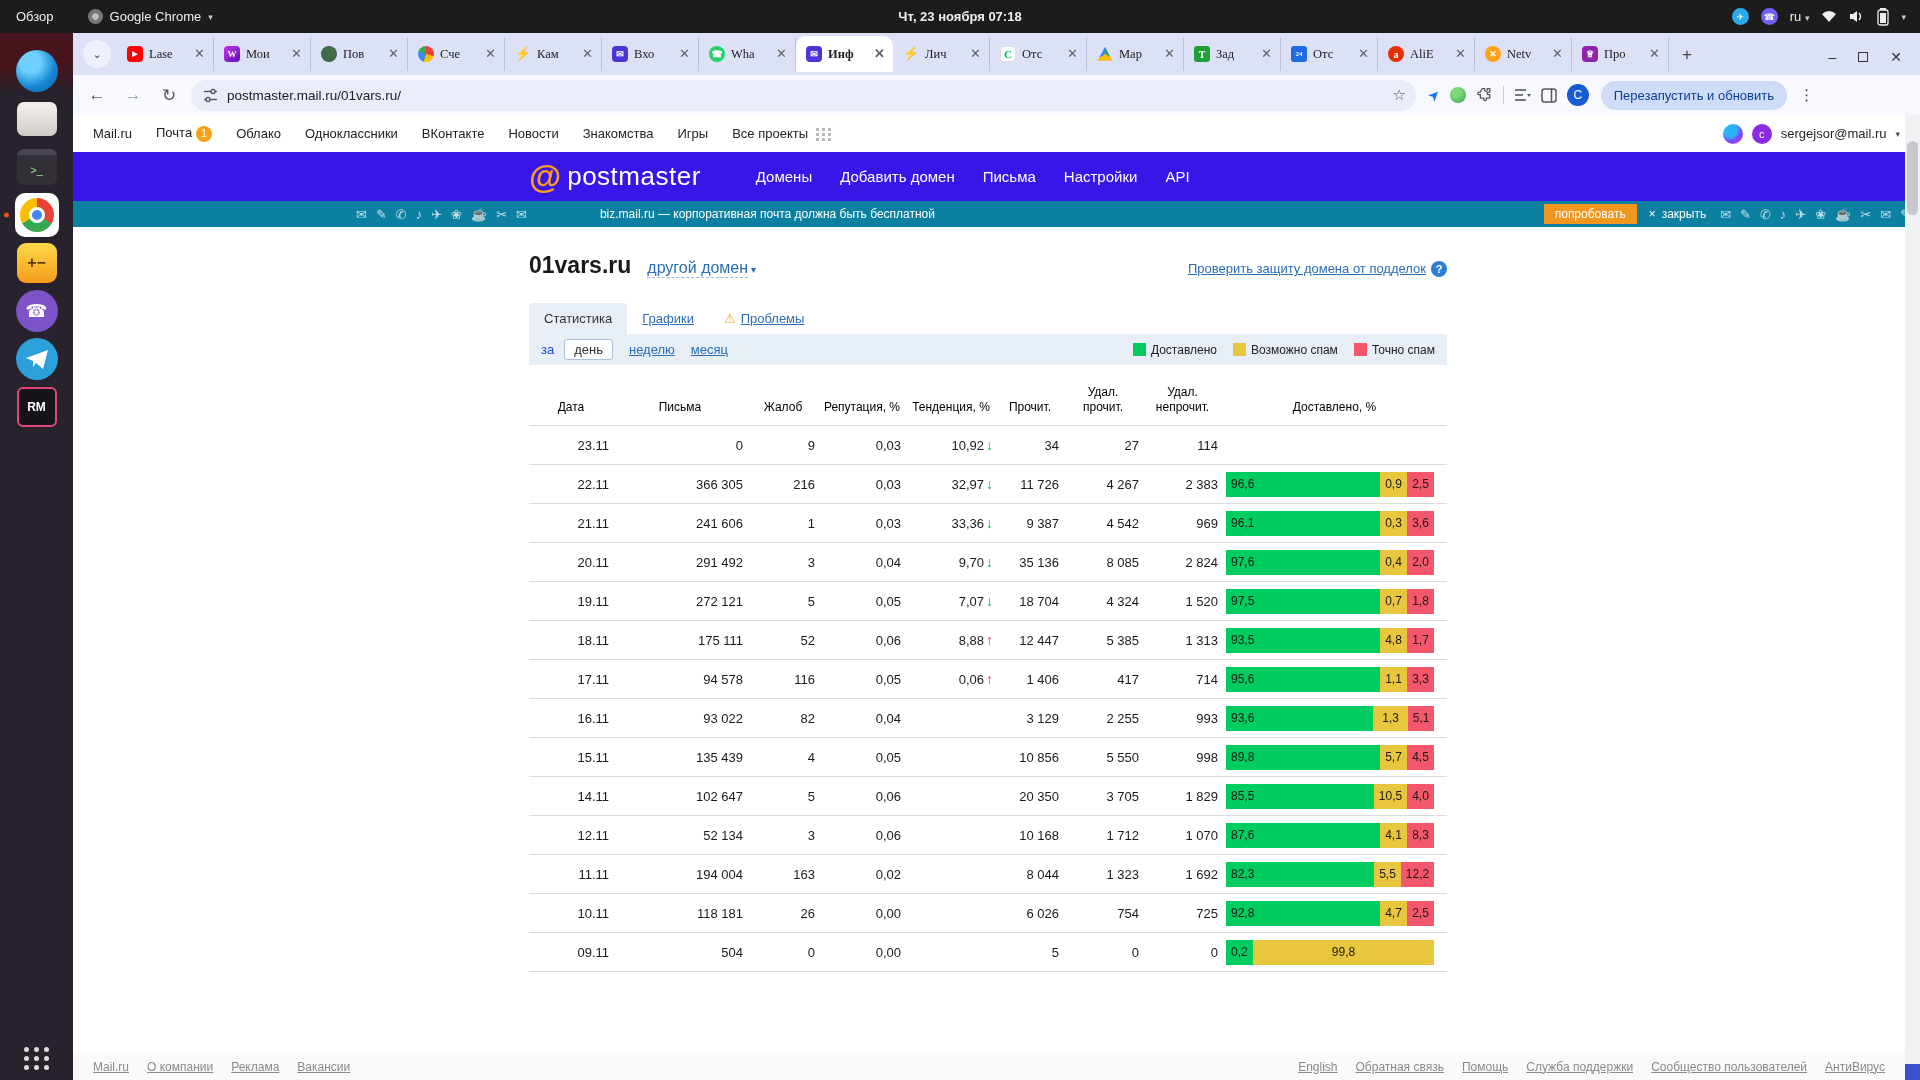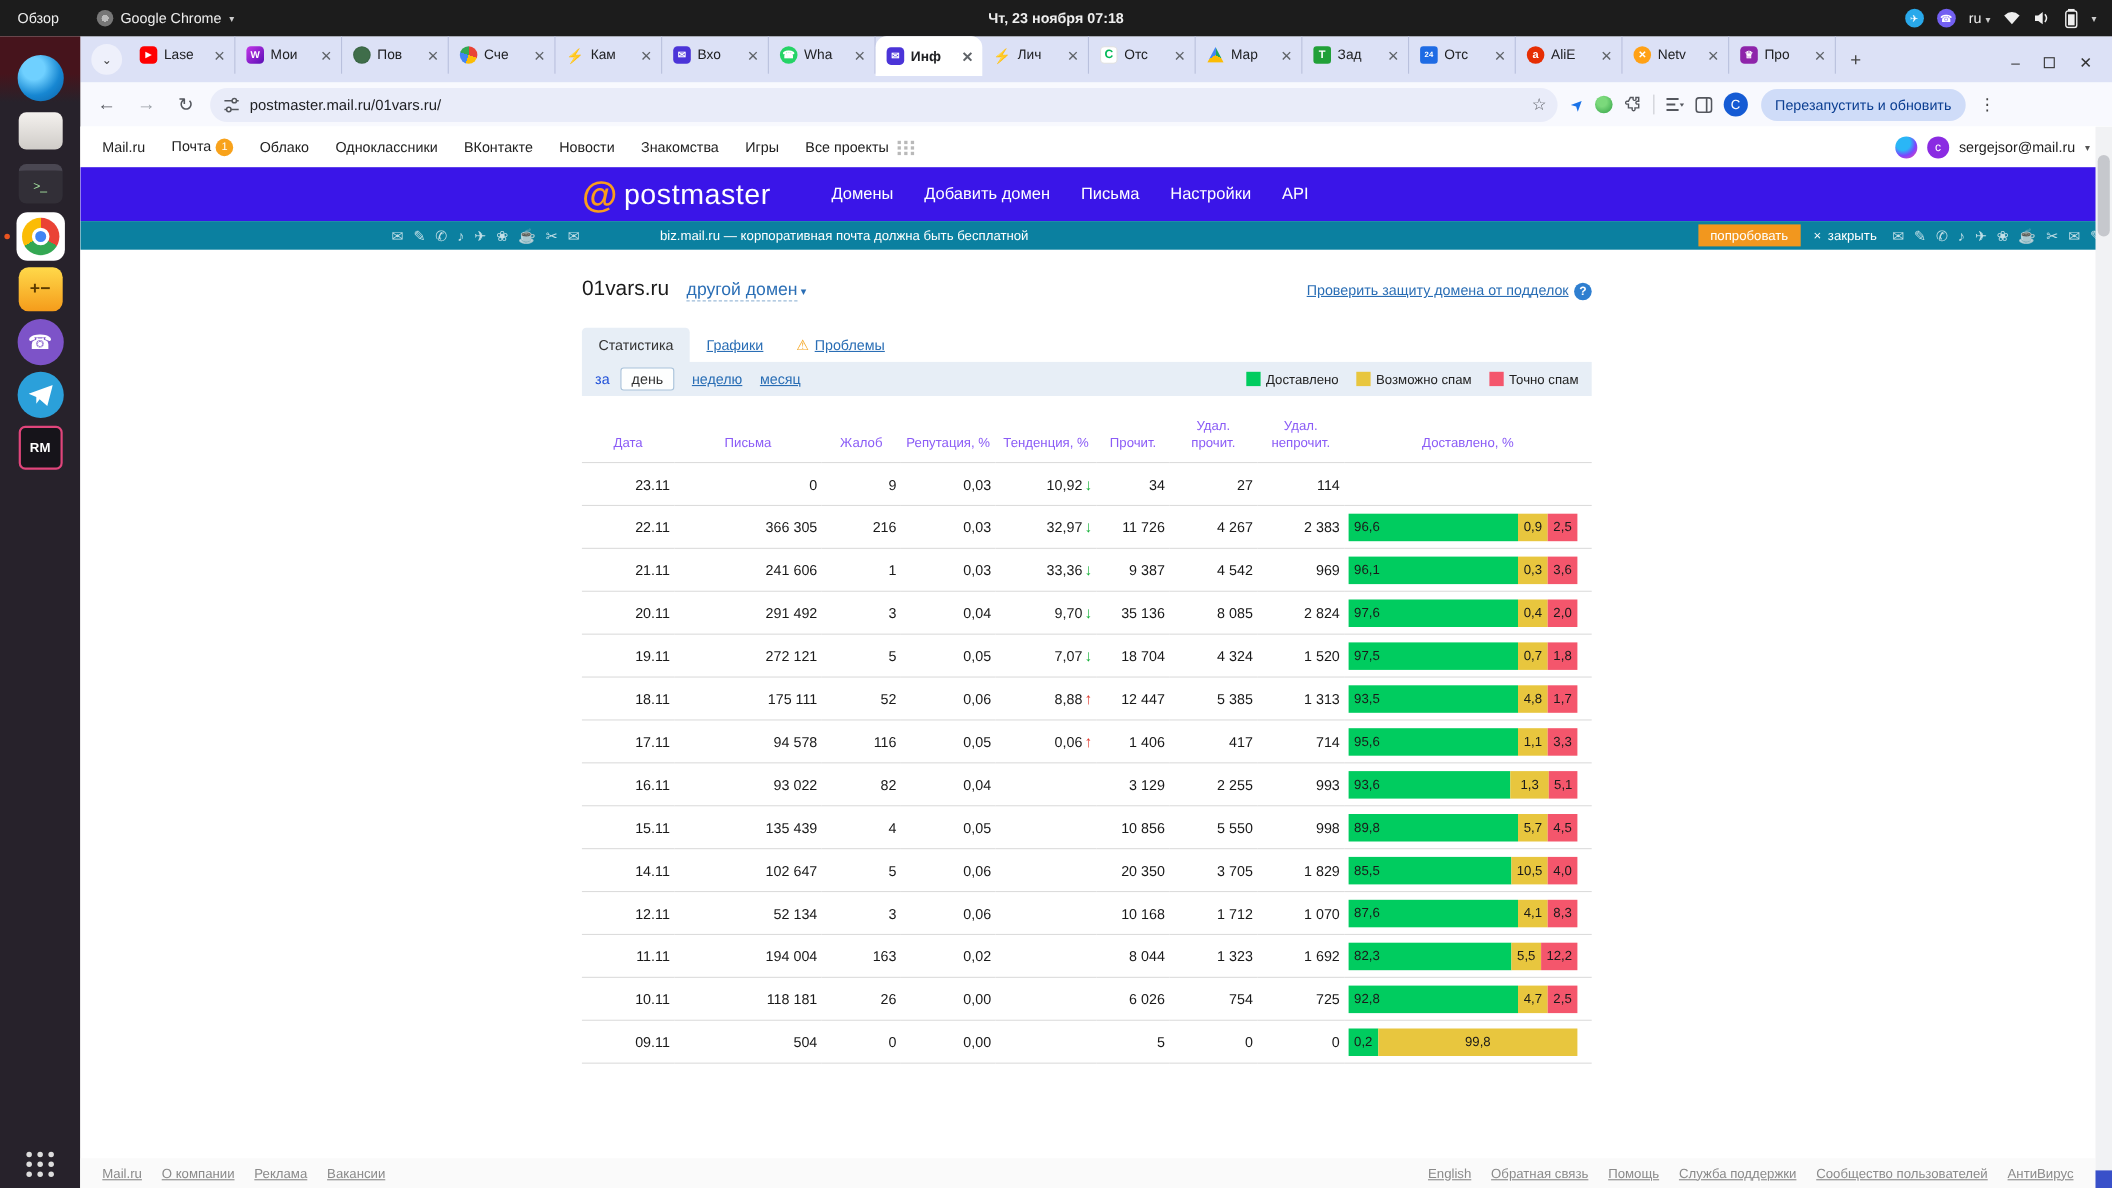--- a/index.html
+++ b/index.html
@@ -24,21 +24,21 @@
   #dock { width:73px; background:linear-gradient(180deg,#46141c 0,#46141c 34px,#27222b 60px,#27222b 100%); display:flex; flex-direction:column; align-items:center; padding-top:14px; gap:14px; position:relative; }
   .dock-item { width:48px; height:48px; display:flex; align-items:center; justify-content:center; position:relative; }
   .dock-item .dot { position:absolute; left:-9px; top:50%; transform:translateY(-50%); width:5px; height:5px; border-radius:50%; background:#e95420; }
   #dock .grid9 { position:absolute; bottom:10px; left:50%; transform:translateX(-50%); display:grid; grid-template-columns:repeat(3,6px); gap:4px; }
   #dock .grid9 i { width:5px; height:5px; background:#ddd; border-radius:50%; }
 
   
   #window { flex:1; display:flex; flex-direction:column; min-width:0; }
   #tabstrip { height:42px; background:#dce1f6; display:flex; align-items:flex-end; padding-left:8px; }
   .tab-chevron { width:28px; height:28px; border-radius:50%; background:#eef0fb; color:#444; display:flex; align-items:center; justify-content:center; font-size:11px; margin:0 6px 7px 2px; }
-  #tabs { display:flex; align-items:flex-start; height:42px; }
+  #tabs { display:flex; align-items:center; height:42px;font-family:Liberation Serif, serif; }
   .tab { width:97px; height:34px; display:flex; align-items:center; gap:6px; padding:0 6px 0 10px; font-size:12.5px; color:#202124; border-right:1px solid #b9c0dd; position:relative; }
   .tab.active { background:#fff; border-radius:10px 10px 0 0; border-right:none; height:36px; font-weight:bold; }
   .tab .fav { width:16px; height:16px; flex:0 0 16px; display:flex; align-items:center; justify-content:center; font-size:9px; font-weight:bold; border-radius:3px; }
   .tab .tlabel { overflow:hidden; white-space:nowrap; flex:1; }
   .tab .close { font-size:13px; color:#5f6368; padding:0 2px; }
   .newtab { width:28px; height:28px; display:flex; align-items:center; justify-content:center; font-size:17px; color:#444; margin:0 0 6px 4px; }
   .wincontrols { margin-left:auto; display:flex; align-items:center; gap:22px; padding:0 18px 10px 0; color:#333; font-size:14px; }
   .winbox { width:10px; height:10px; border:1.5px solid #333; display:inline-block; }
 
   
@@ -75,42 +75,42 @@
   #banner { height:26px; background:#0b80a0; color:#fff; display:flex; align-items:center; font-size:12px; overflow:hidden; }
   .doodles { font-size:13px; letter-spacing:9px; opacity:.75; white-space:nowrap; }
   #banner .btext { margin:0 auto 0 64px; }
   #banner .try { background:#f2971e; color:#fff; padding:3px 11px; margin-right:12px; white-space:nowrap; }
   #banner .closer { margin-right:14px; white-space:nowrap; display:flex; gap:6px; align-items:center; }
 
   #content { padding-top:25px; }
   .container { width:918px; margin-left:456px; }
 
   .titlerow { display:flex; align-items:baseline; }
-  .domain { font-size:19px; font-weight:normal; color:#1a1a1a; }
+  .domain { font-size:23px; font-weight:bold; color:#1a1a1a; }
   .otherdomain { font-size:16px; color:#2a6eb5; border-bottom:1px dashed #9dbcd9; margin-left:16px; }
   .otherdomain-caret { color:#2a6eb5; font-size:10px; margin-left:3px; }
   .checklink { margin-left:auto; font-size:13px; color:#2a6eb5; text-decoration:underline; }
   .qbadge { width:16px; height:16px; border-radius:50%; background:#2f7fd0; color:#fff; font-size:11px; font-weight:bold; display:inline-flex; align-items:center; justify-content:center; margin-left:5px; vertical-align:middle; }
 
   .pagetabs { display:flex; align-items:flex-end; margin-top:24px; font-size:13px; }
   .ptab { padding:8px 15px; color:#2a6eb5; }
   .ptab a { color:#2a6eb5; }
   .ptab.active { background:#e7eef6; border-radius:4px 4px 0 0; color:#333; }
   .warn { color:#f5a623; font-size:13px; margin-right:5px; }
 
   .filterrow { background:#e7eef6; height:31px; display:flex; align-items:center; padding:0 12px; font-size:13px; }
   .filterrow .za { color:#1d4ed8; margin-right:10px; }
   .period { margin-right:16px; color:#2a6eb5; text-decoration:underline; }
   .period.active { text-decoration:none; color:#333; background:#fdfefe; border:1px solid #a9c2da; border-radius:3px; padding:2px 9px; }
   .legend { margin-left:auto; display:flex; align-items:center; gap:16px; font-size:12px; color:#222; }
   .legend .item { display:flex; align-items:center; gap:5px; }
   .legend .sq { width:13px; height:13px; display:inline-block; }
 
   table.stats { border-collapse:collapse; margin-top:14px; table-layout:fixed; width:918px; font-size:13px; color:#1a1a1a; }
-  table.stats th { font-weight:normal; font-size:12px; color:#8b5cf6; padding:6px 4px 10px; white-space:pre-line; text-align:center; vertical-align:bottom; line-height:1.25; }
+  table.stats th { font-weight:normal; font-size:12px; color:#000000; padding:6px 4px 10px; white-space:pre-line; text-align:center; vertical-align:bottom; line-height:1.25; }
   table.stats td { border-top:1px solid #dcdcdc; height:39px; padding:0 4px; text-align:right; }
   table.stats tr:last-child td { border-bottom:1px solid #dcdcdc; }
   td.c-date { text-align:center; }
   td.c-bar { padding-left:14px; }
   .trendwrap { display:inline-flex; align-items:center; gap:2px; }
   .arrow-down { color:#17b13a; font-weight:bold; font-size:14px; }
   .arrow-up { color:#e03b2f; font-weight:bold; font-size:14px; }
   .bar { width:208px; height:25px; display:flex; font-size:12px; color:#1a1a1a; }
   .bar .seg { display:flex; align-items:center; overflow:hidden; }
   .bar .seg.g { justify-content:flex-start; padding-left:5px; }

